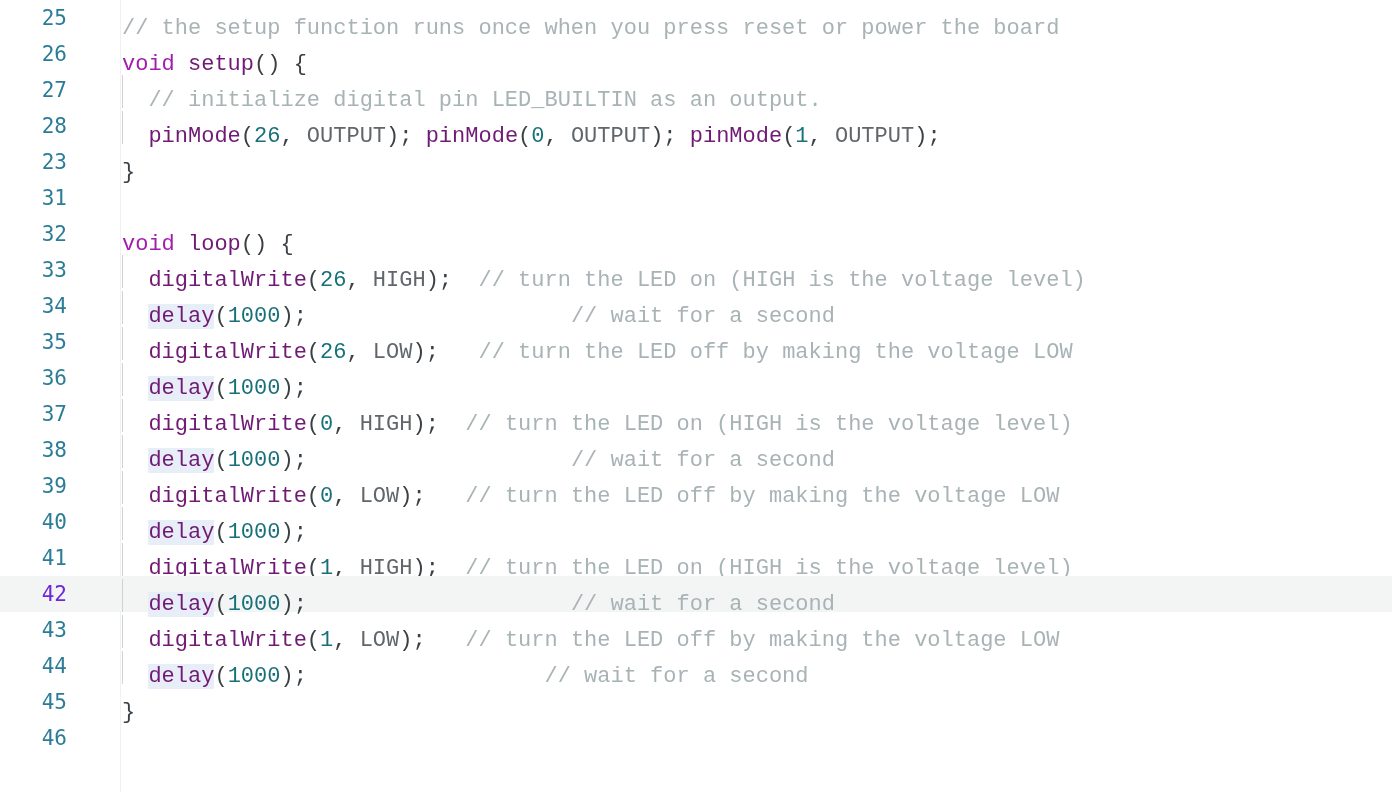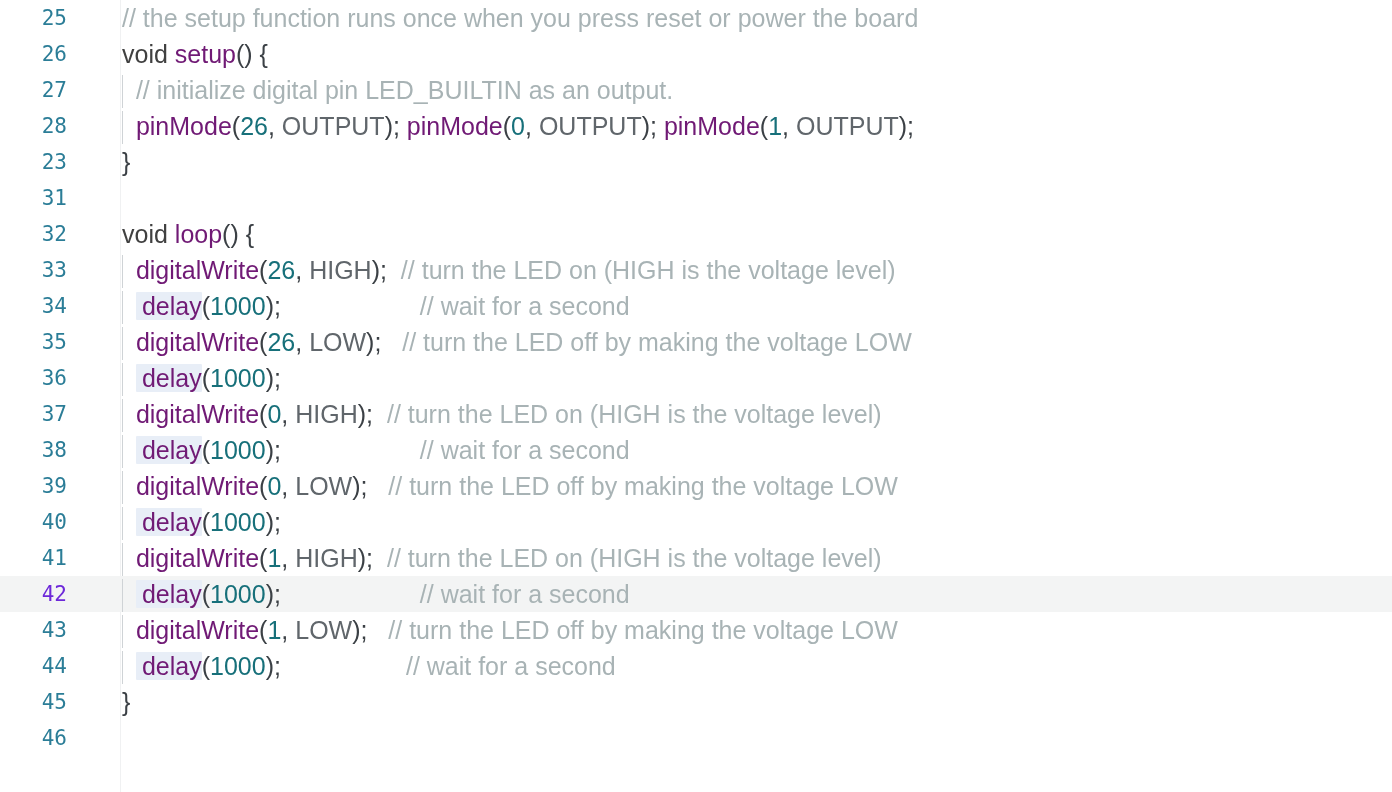--- a/index.html
+++ b/index.html
@@ -54,50 +54,49 @@
     left: 120px;
     top: 0;
     width: 1px;
     height: 792px;
     background: #f0f1f2;
   }
 
   .content {
     position: absolute;
     left: 122px;
-    top: 0;
+    top: 11px;
     white-space: pre;
-    font-size: 25px;
-    font-family: Liberation Sans, sans-serif;
+    font-size: 22px;
+    font-family: Liberation Mono, monospace;
     color: #3b4045;
   }
 
   
   .indent-guide {
     position: absolute;
     left: 122px;
     top: 3px;
     width: 1px;
     height: 33px;
     background: #cfd3d6;
   }
 
   
   .tok-comment  { color: #a8b3b5; }
-  .tok-keyword  { color: #404040; }
+  .tok-keyword  { color: #a21caf; }
   .tok-func     { color: #701a75; }
   .tok-number   { color: #17707a; }
   .tok-const    { color: #60666b; }
   .tok-punct    { color: #3b4045; }
   .tok-plain    { color: #3b4045; }
 
   .occurrence {
     background: #e8eef7;
     border-radius: 1px;
-    padding-left: 6px;
   }
 </style>
 </head>
 <body>
 
 <div id="editor">
   <div class="gutter-rule"></div>
   <div id="lines-host">
       <div class="code-line"><div class="gutter">25</div><div class="content"><span class="tok-comment">// the setup function runs once when you press reset or power the board</span></div></div>
       <div class="code-line"><div class="gutter">26</div><div class="content"><span class="tok-keyword">void</span><span class="tok-plain"> </span><span class="tok-func">setup</span><span class="tok-punct">() {</span></div></div>

